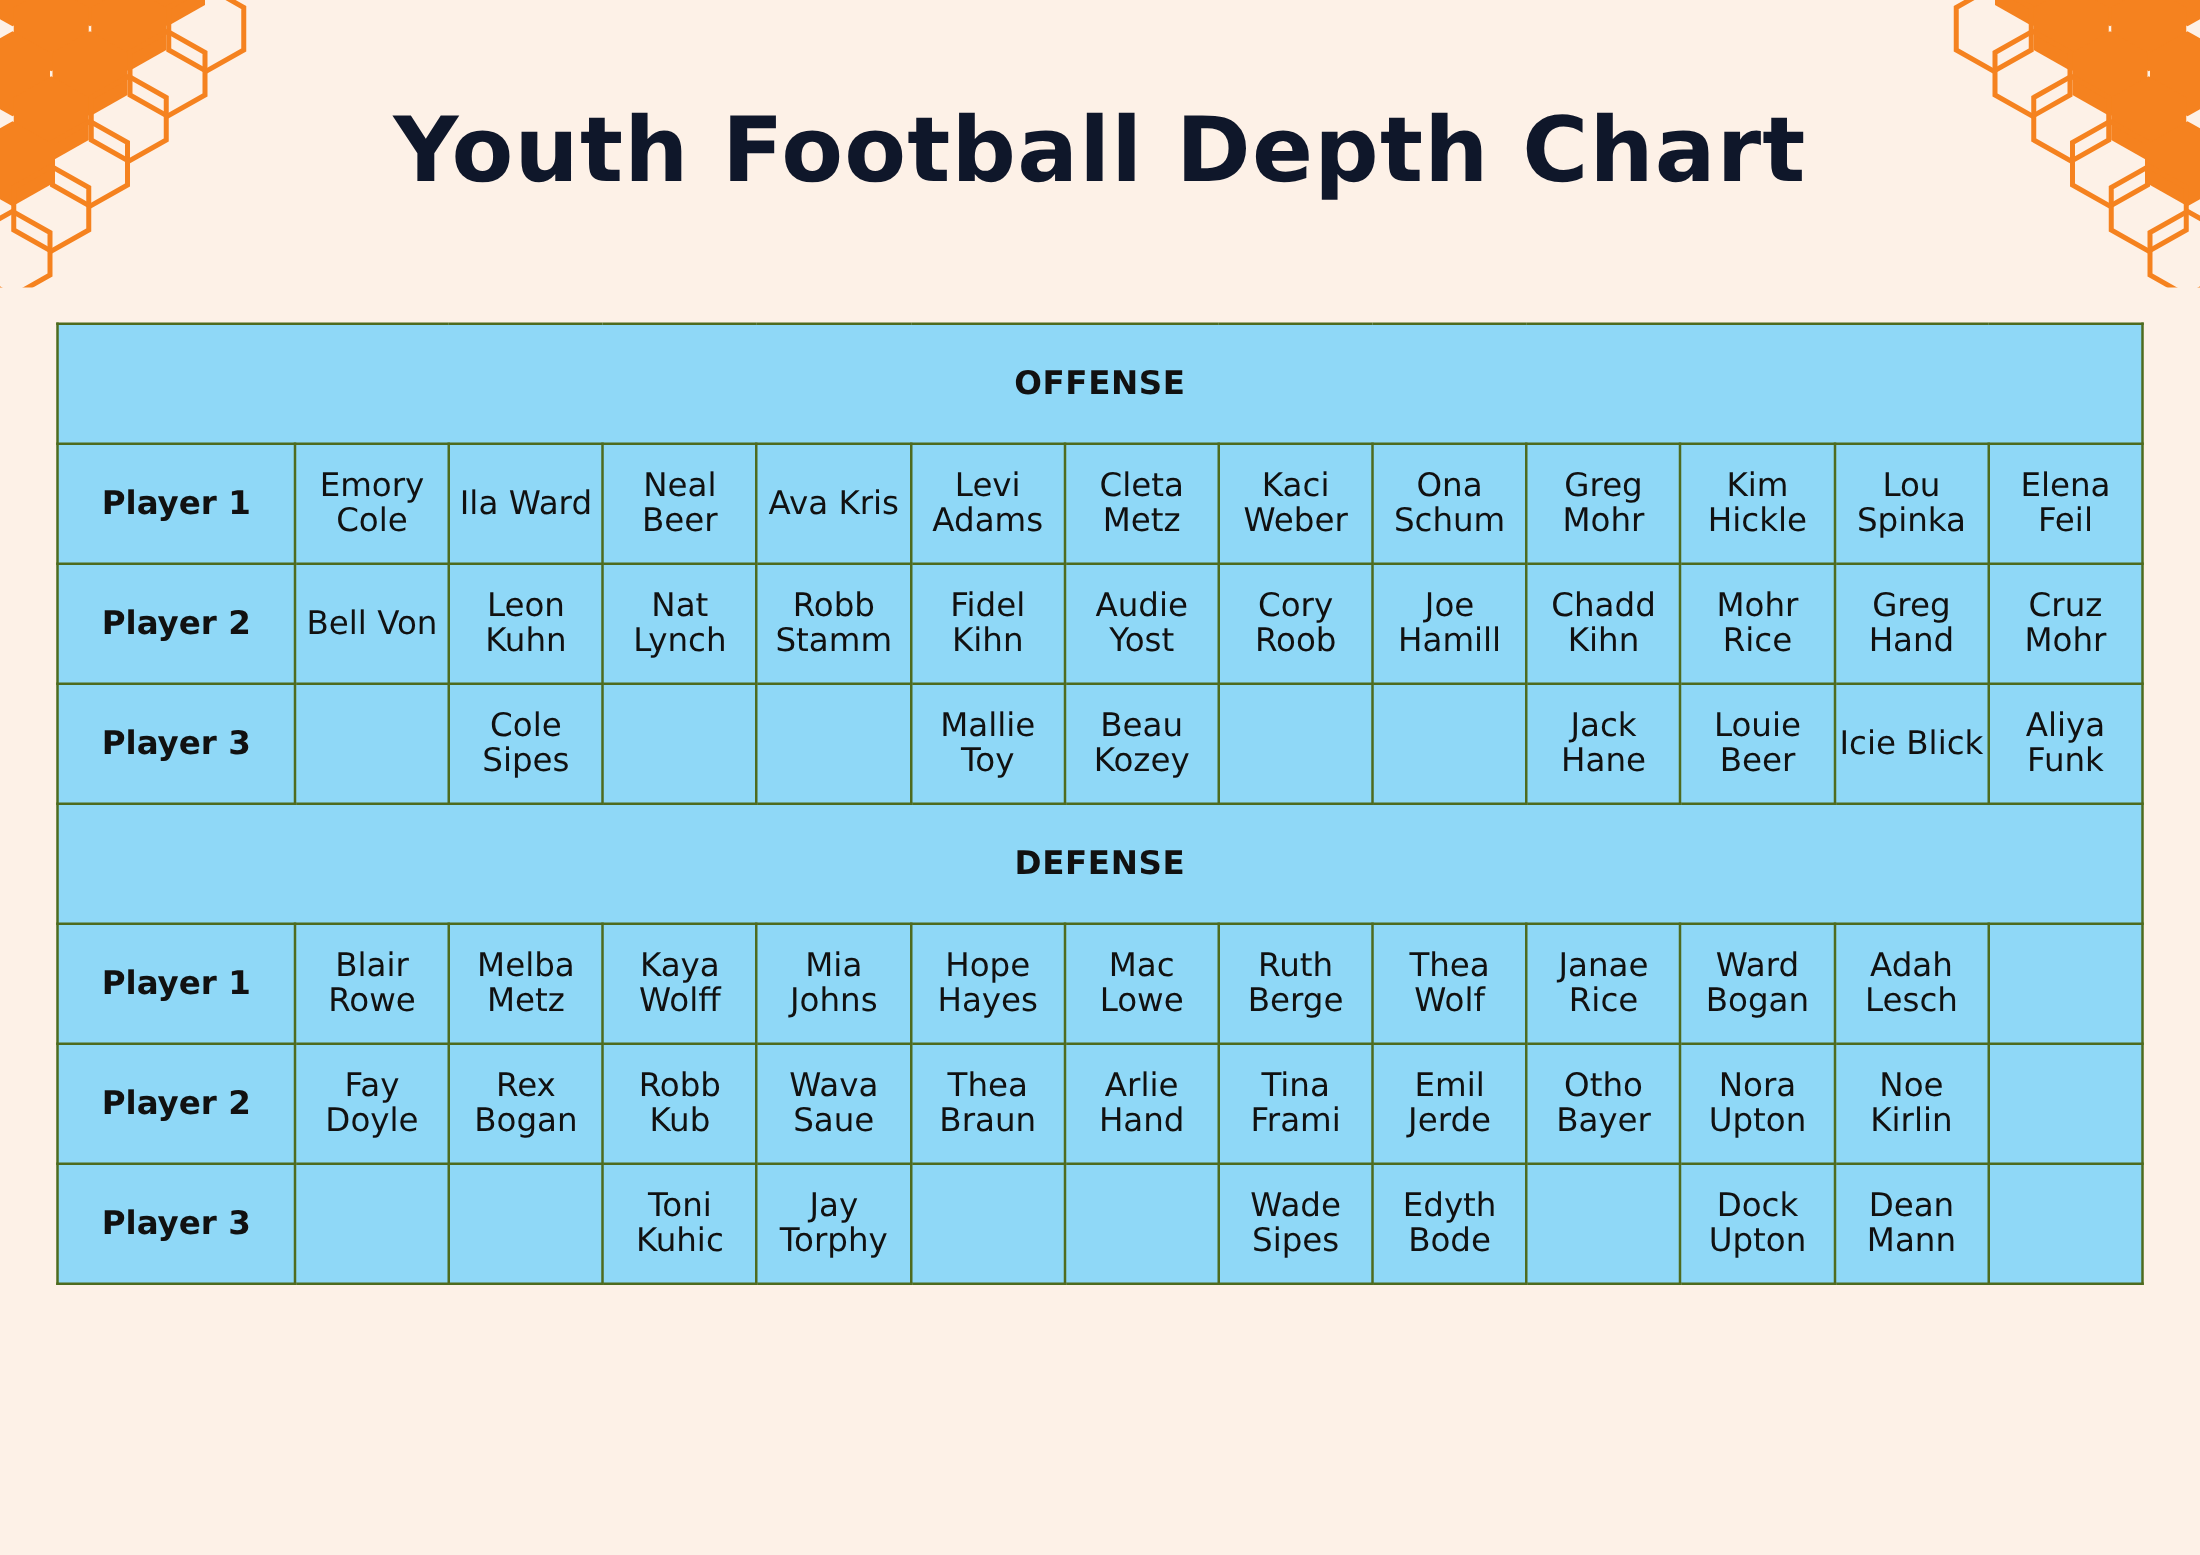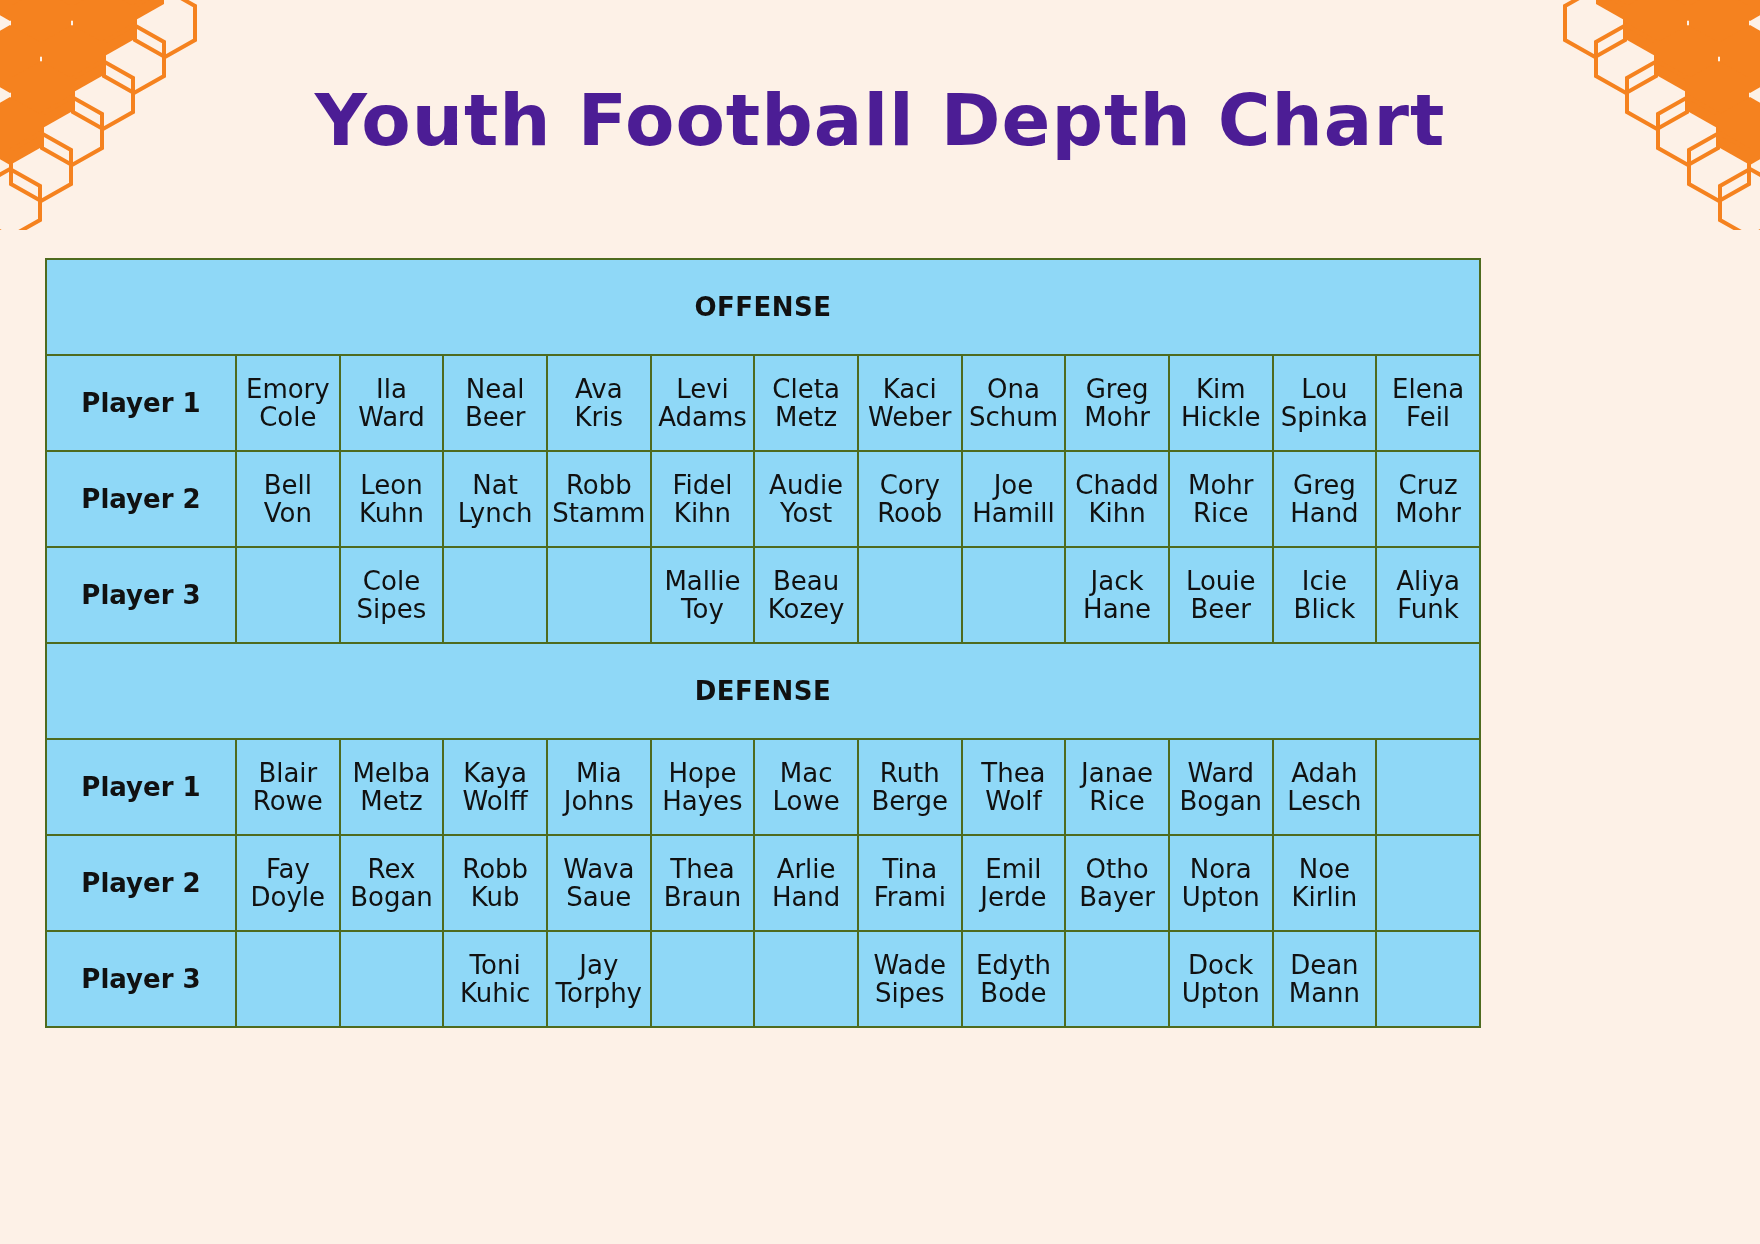--- a/index.html
+++ b/index.html
@@ -22,35 +22,35 @@
     width: 300px;
     height: 230px;
     pointer-events: none;
   }
   .hex-corner.left { left: 0; }
   .hex-corner.right { right: 0; }
 
   
   .title {
     text-align: center;
-    color: #4c1d95;
+    color: #0f172a;
     font-size: 72px;
     font-weight: bold;
     letter-spacing: 1px;
     padding-top: 78px;
     margin: 0;
     font-family: "DejaVu Sans", sans-serif;
   }
 
   
   .chart-wrap {
     position: absolute;
     left: 45px;
     top: 258px;
-    width: 1436px;
+    width: 1670px;
   }
   table.depth {
     border-collapse: collapse;
     width: 100%;
     table-layout: fixed;
   }
   table.depth td, table.depth th {
     border: 2px solid #4e6b1f;
     background: #8fd8f7;
     text-align: center;

